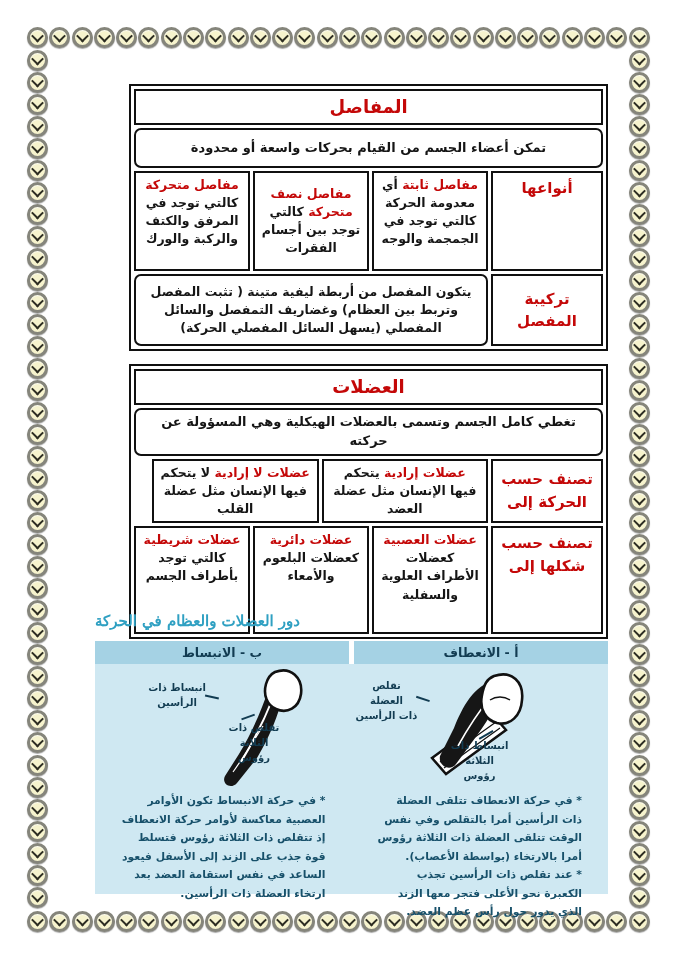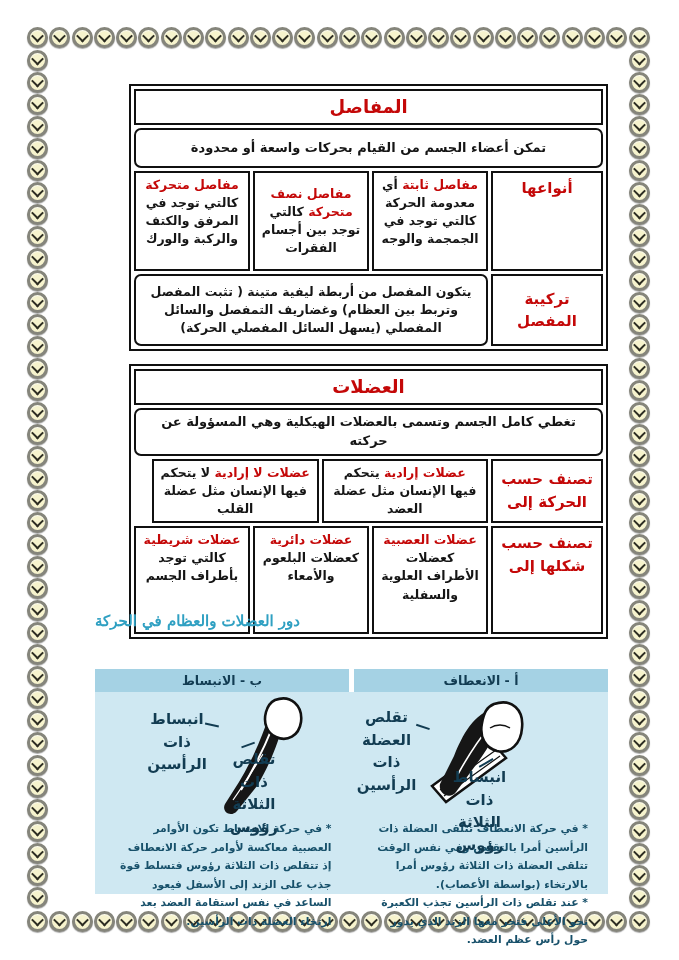--- a/index.html
+++ b/index.html
@@ -46,33 +46,33 @@
     position:absolute;left:95px;top:612px;width:513px;text-align:left;
     color:#2fa0c2;font-size:15px;font-weight:bold;font-family:"DejaVu Serif",serif;
   }
   .role-panel{
     position:absolute;left:95px;top:641px;width:513px;height:253px;
     background:#cfe8f2;direction:rtl;
   }
   .panel-headers{display:flex;gap:5px;background:#fff;}
   .panel-header{
     flex:1;background:#a5d2e4;color:#123c52;font-weight:bold;font-size:12.5px;
-    text-align:center;padding:4px 5px;margin-top:28px;
+    text-align:center;padding:4px 5px;
   }
   .panel-body{display:flex;height:227px;}
   .panel-col{flex:1;position:relative;box-sizing:border-box;}
   .diagram{position:relative;height:128px;}
   .diagram svg{position:absolute;}
   .dlabel{
-    position:absolute;color:#123c52;font-weight:bold;font-size:15px;line-height:1.5;
+    position:absolute;color:#123c52;font-weight:bold;font-size:10px;line-height:1.5;
     text-align:center;white-space:pre-line;
   }
   .leader{position:absolute;height:1.5px;background:#123c52;}
   .panel-text{
-    margin:0;padding:0 20px;color:#17506a;font-weight:bold;font-size:10.8px;
+    margin:0;padding:0 26px;color:#17506a;font-weight:bold;font-size:10.8px;
     line-height:1.72;text-align:right;white-space:pre-line;
   }
 </style>
 </head>
 <body>
 
 <div class="border-row" id="b-top" style="left:27px;top:27px;width:623px;">
     <div class="medallion">
       <div class="chev"></div>
     </div>

